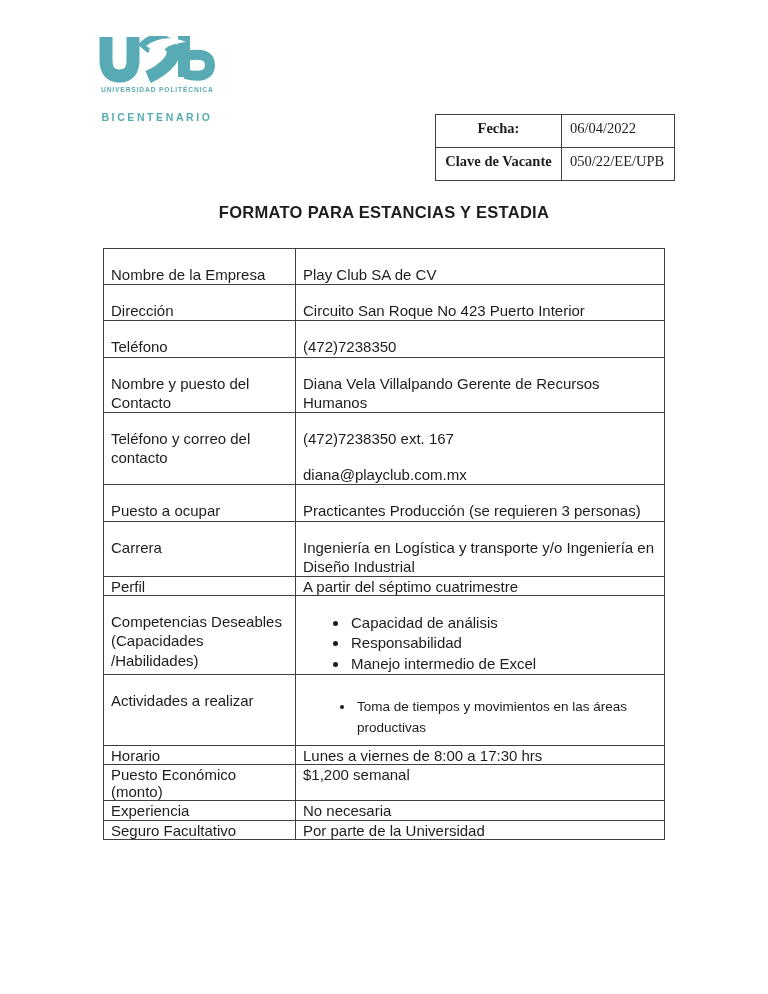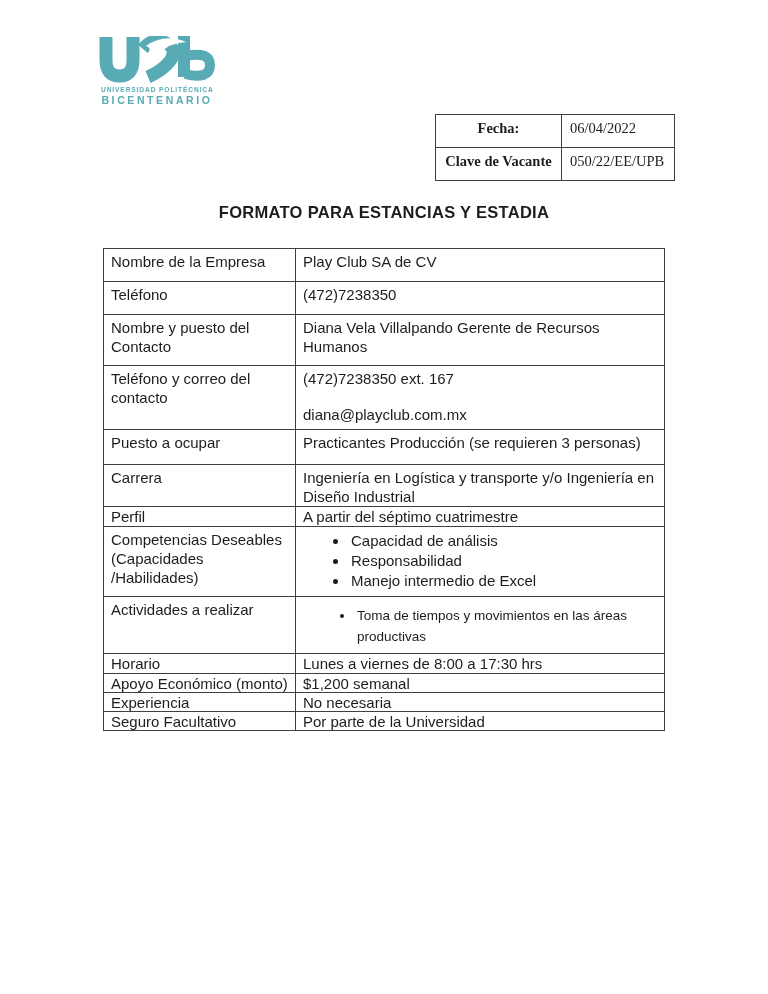--- a/index.html
+++ b/index.html
@@ -15,21 +15,21 @@
   .logo-sep {
     display:flex; align-items:center; margin-top:2px;
     color:#58abb4; font-size:6.6px; font-weight:bold; letter-spacing:0.9px;
     white-space:nowrap;
   }
   .logo-sep::before, .logo-sep::after {
     content:""; flex:1; height:1px; background:#58abb4; margin:0 2px;
   }
   .logo-name {
     text-align:center; color:#58abb4; font-size:10.5px; font-weight:bold;
-    letter-spacing:2.6px; margin-top:1px; white-space:nowrap;
+    letter-spacing:2.6px; margin-top:18px; white-space:nowrap;
   }
 
   
   .header-table {
     position:absolute; left:435px; top:114px;
     border-collapse:collapse; table-layout:fixed;
   }
   .header-table td { border:1px solid #3f3f3f; vertical-align:top; padding-top:5px; }
   .header-table tr { height:33px;font-family:Liberation Serif, serif; }
   .header-table .lbl { width:123px; font-weight:bold; font-size:14.5px; text-align:center; }
@@ -43,21 +43,21 @@
 
   
   .main-table {
     position:absolute; left:103px; top:248px; width:561px;
     border-collapse:collapse; table-layout:fixed; font-size:15px;
   }
   .main-table col.c1 { width:192px; }
   .main-table col.c2 { width:369px; }
   .main-table td {
     border:1px solid #3f3f3f; vertical-align:top;
-    padding:3px 7px 0 7px; line-height:1.28; overflow:hidden;
+    padding:16px 7px 0 7px; line-height:1.28; overflow:hidden;
   }
   .h33 { height:33px; } .h51 { height:51px; } .h64 { height:64px; }
   .h35 { height:35px; } .h39 { height:39px;margin-left:20px; } .h19 { height:19px; }
   .h70 { height:70px; } .h17 { height:17px; }
   tr.tight td { padding-top:1px; line-height:1.15; }
 
   .line2 { margin-top:17px; }
 
   ul.bullets { margin:1px 0 0 0; padding-left:46px; }
   ul.bullets li { padding-left:2px; margin:0 0 1px 0; }
@@ -100,20 +100,24 @@
       <col class="c1">
       <col class="c2">
     </colgroup>
 
   <tbody>
       <tr class="h33">
     <td>Nombre de la Empresa</td>
     <td>Play Club SA de CV</td>
   </tr>
 
+  <tr class="h33">
+    <td>Dirección</td>
+    <td>Circuito San Roque No 423 Puerto Interior</td>
+  </tr>
 
   <tr class="h33">
     <td>Teléfono</td>
     <td>(472)7238350</td>
   </tr>
 
   <tr class="h51">
     <td>Nombre y puesto del Contacto</td>
     <td>Diana Vela Villalpando Gerente de Recursos Humanos</td>
   </tr>
@@ -160,21 +164,21 @@
       </ul>
     </td>
   </tr>
 
   <tr class="h19 tight">
     <td>Horario</td>
     <td>Lunes a viernes de 8:00 a 17:30 hrs</td>
   </tr>
 
   <tr class="h17 tight">
-    <td>Apoyo Económico (monto)</td>
+    <td>Puesto Económico (monto)</td>
     <td>$1,200 semanal</td>
   </tr>
 
   <tr class="h17 tight">
     <td>Experiencia</td>
     <td>No necesaria</td>
   </tr>
 
   <tr class="h17 tight">
     <td>Seguro Facultativo</td>

